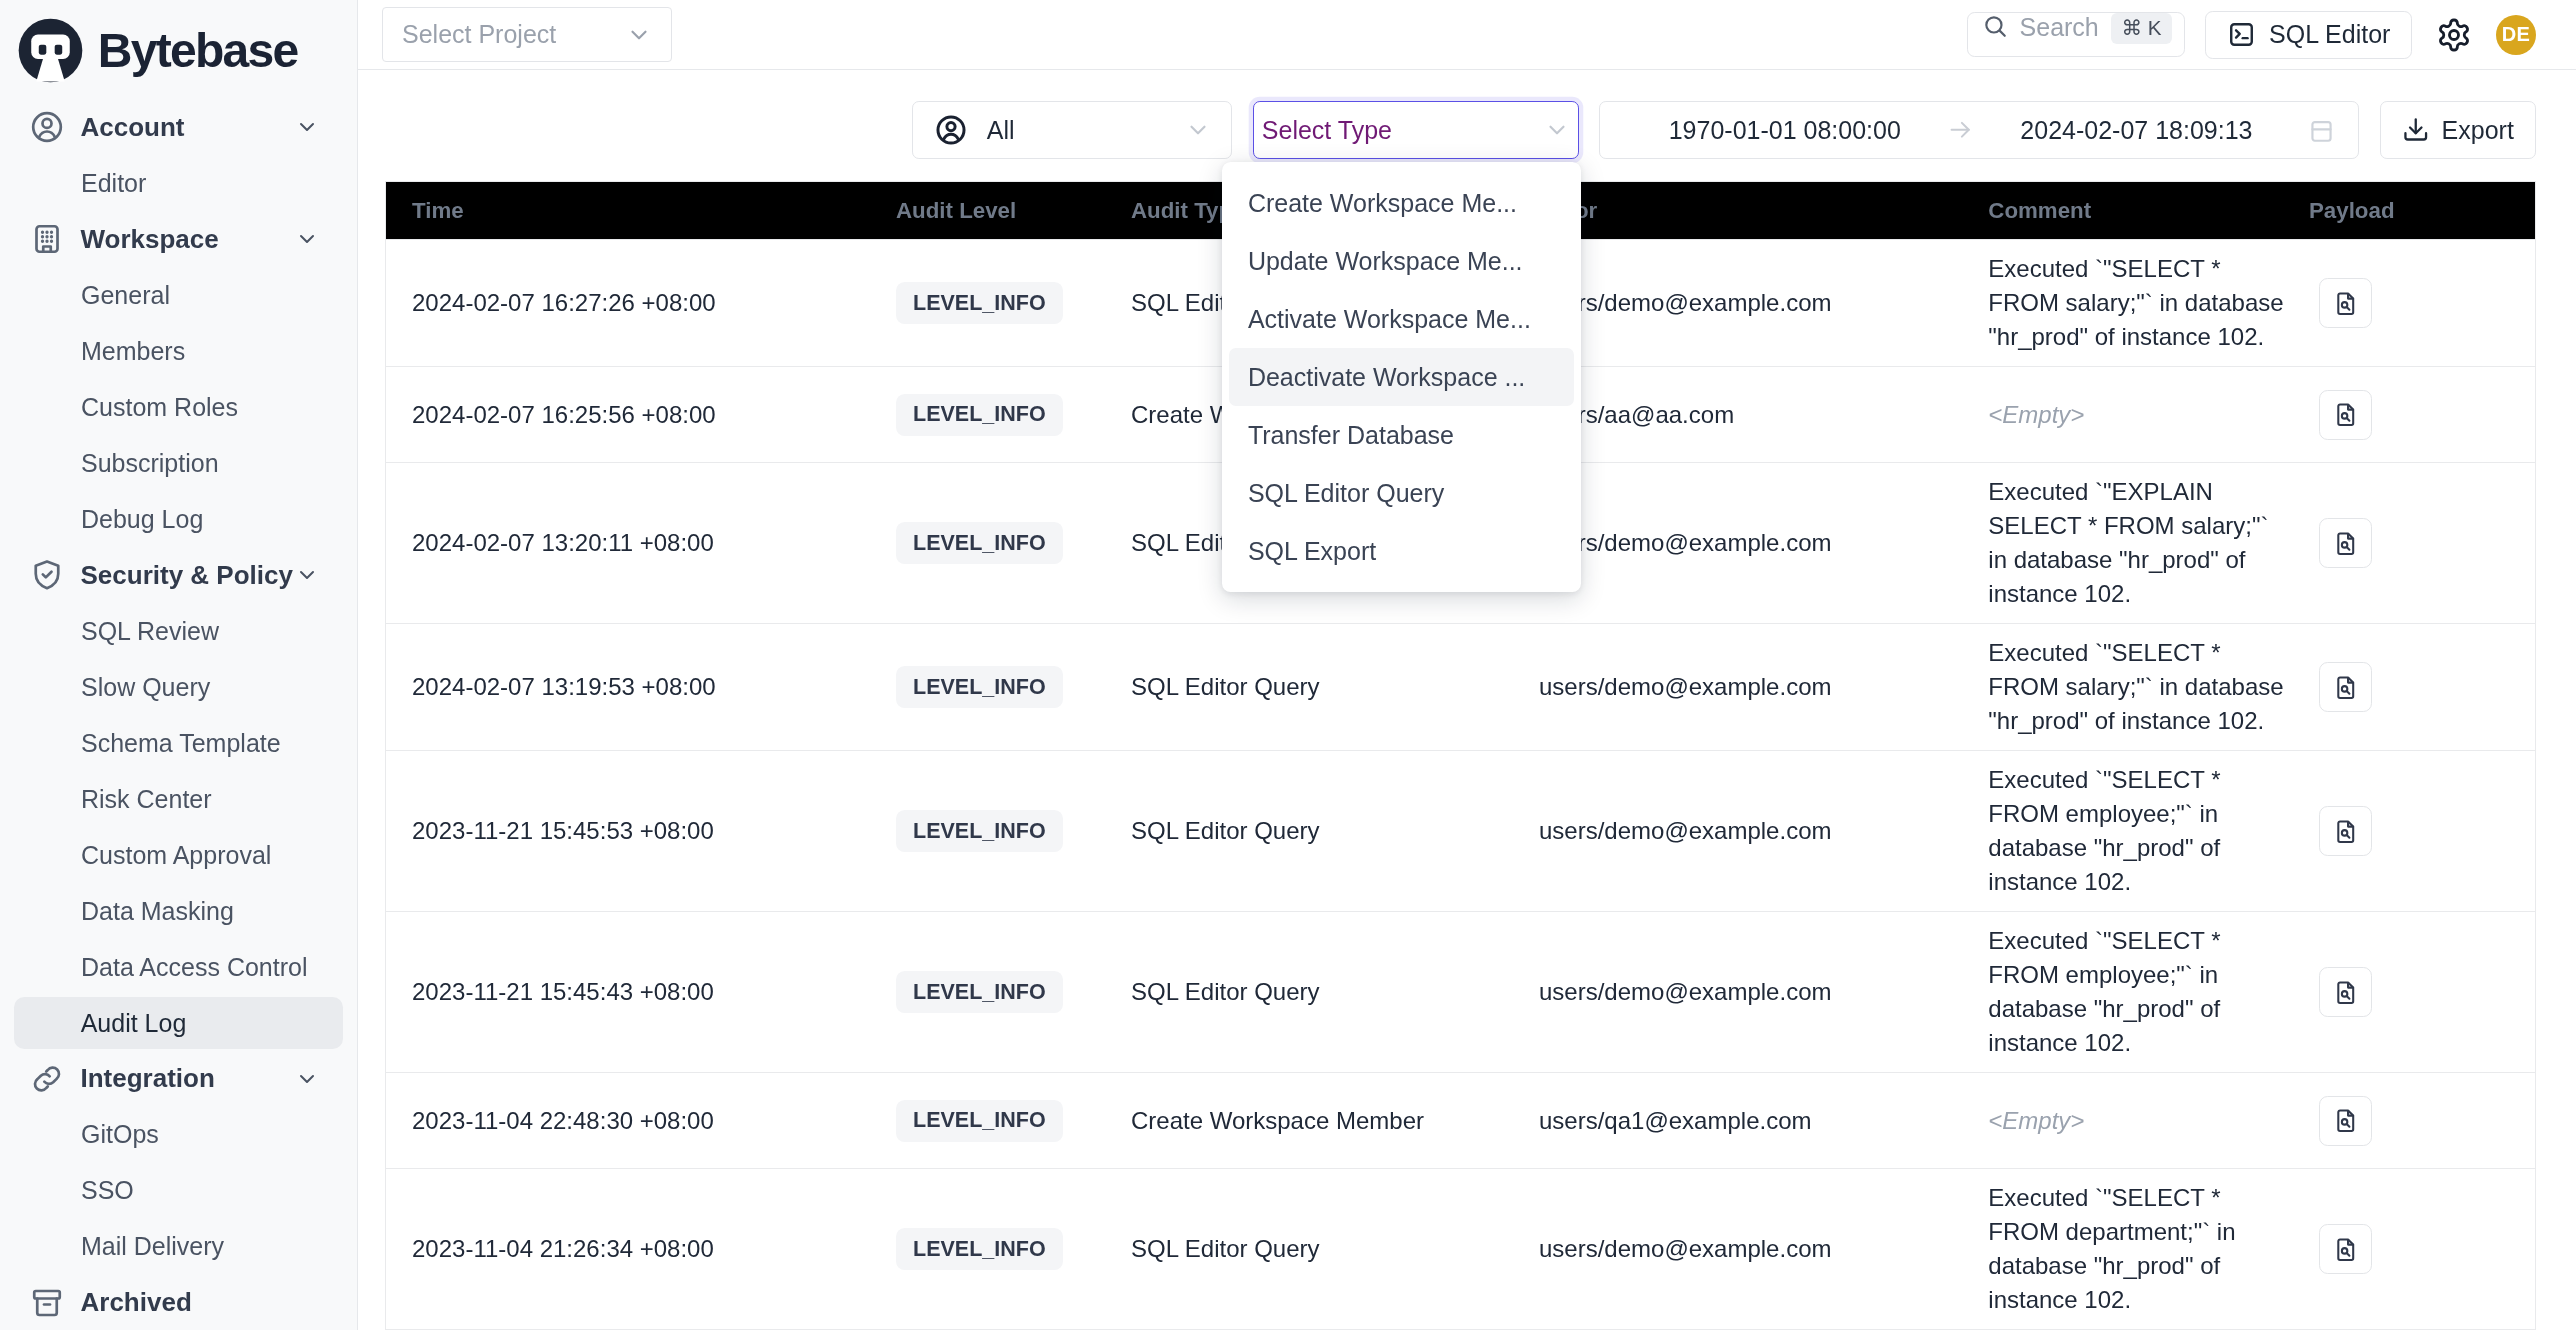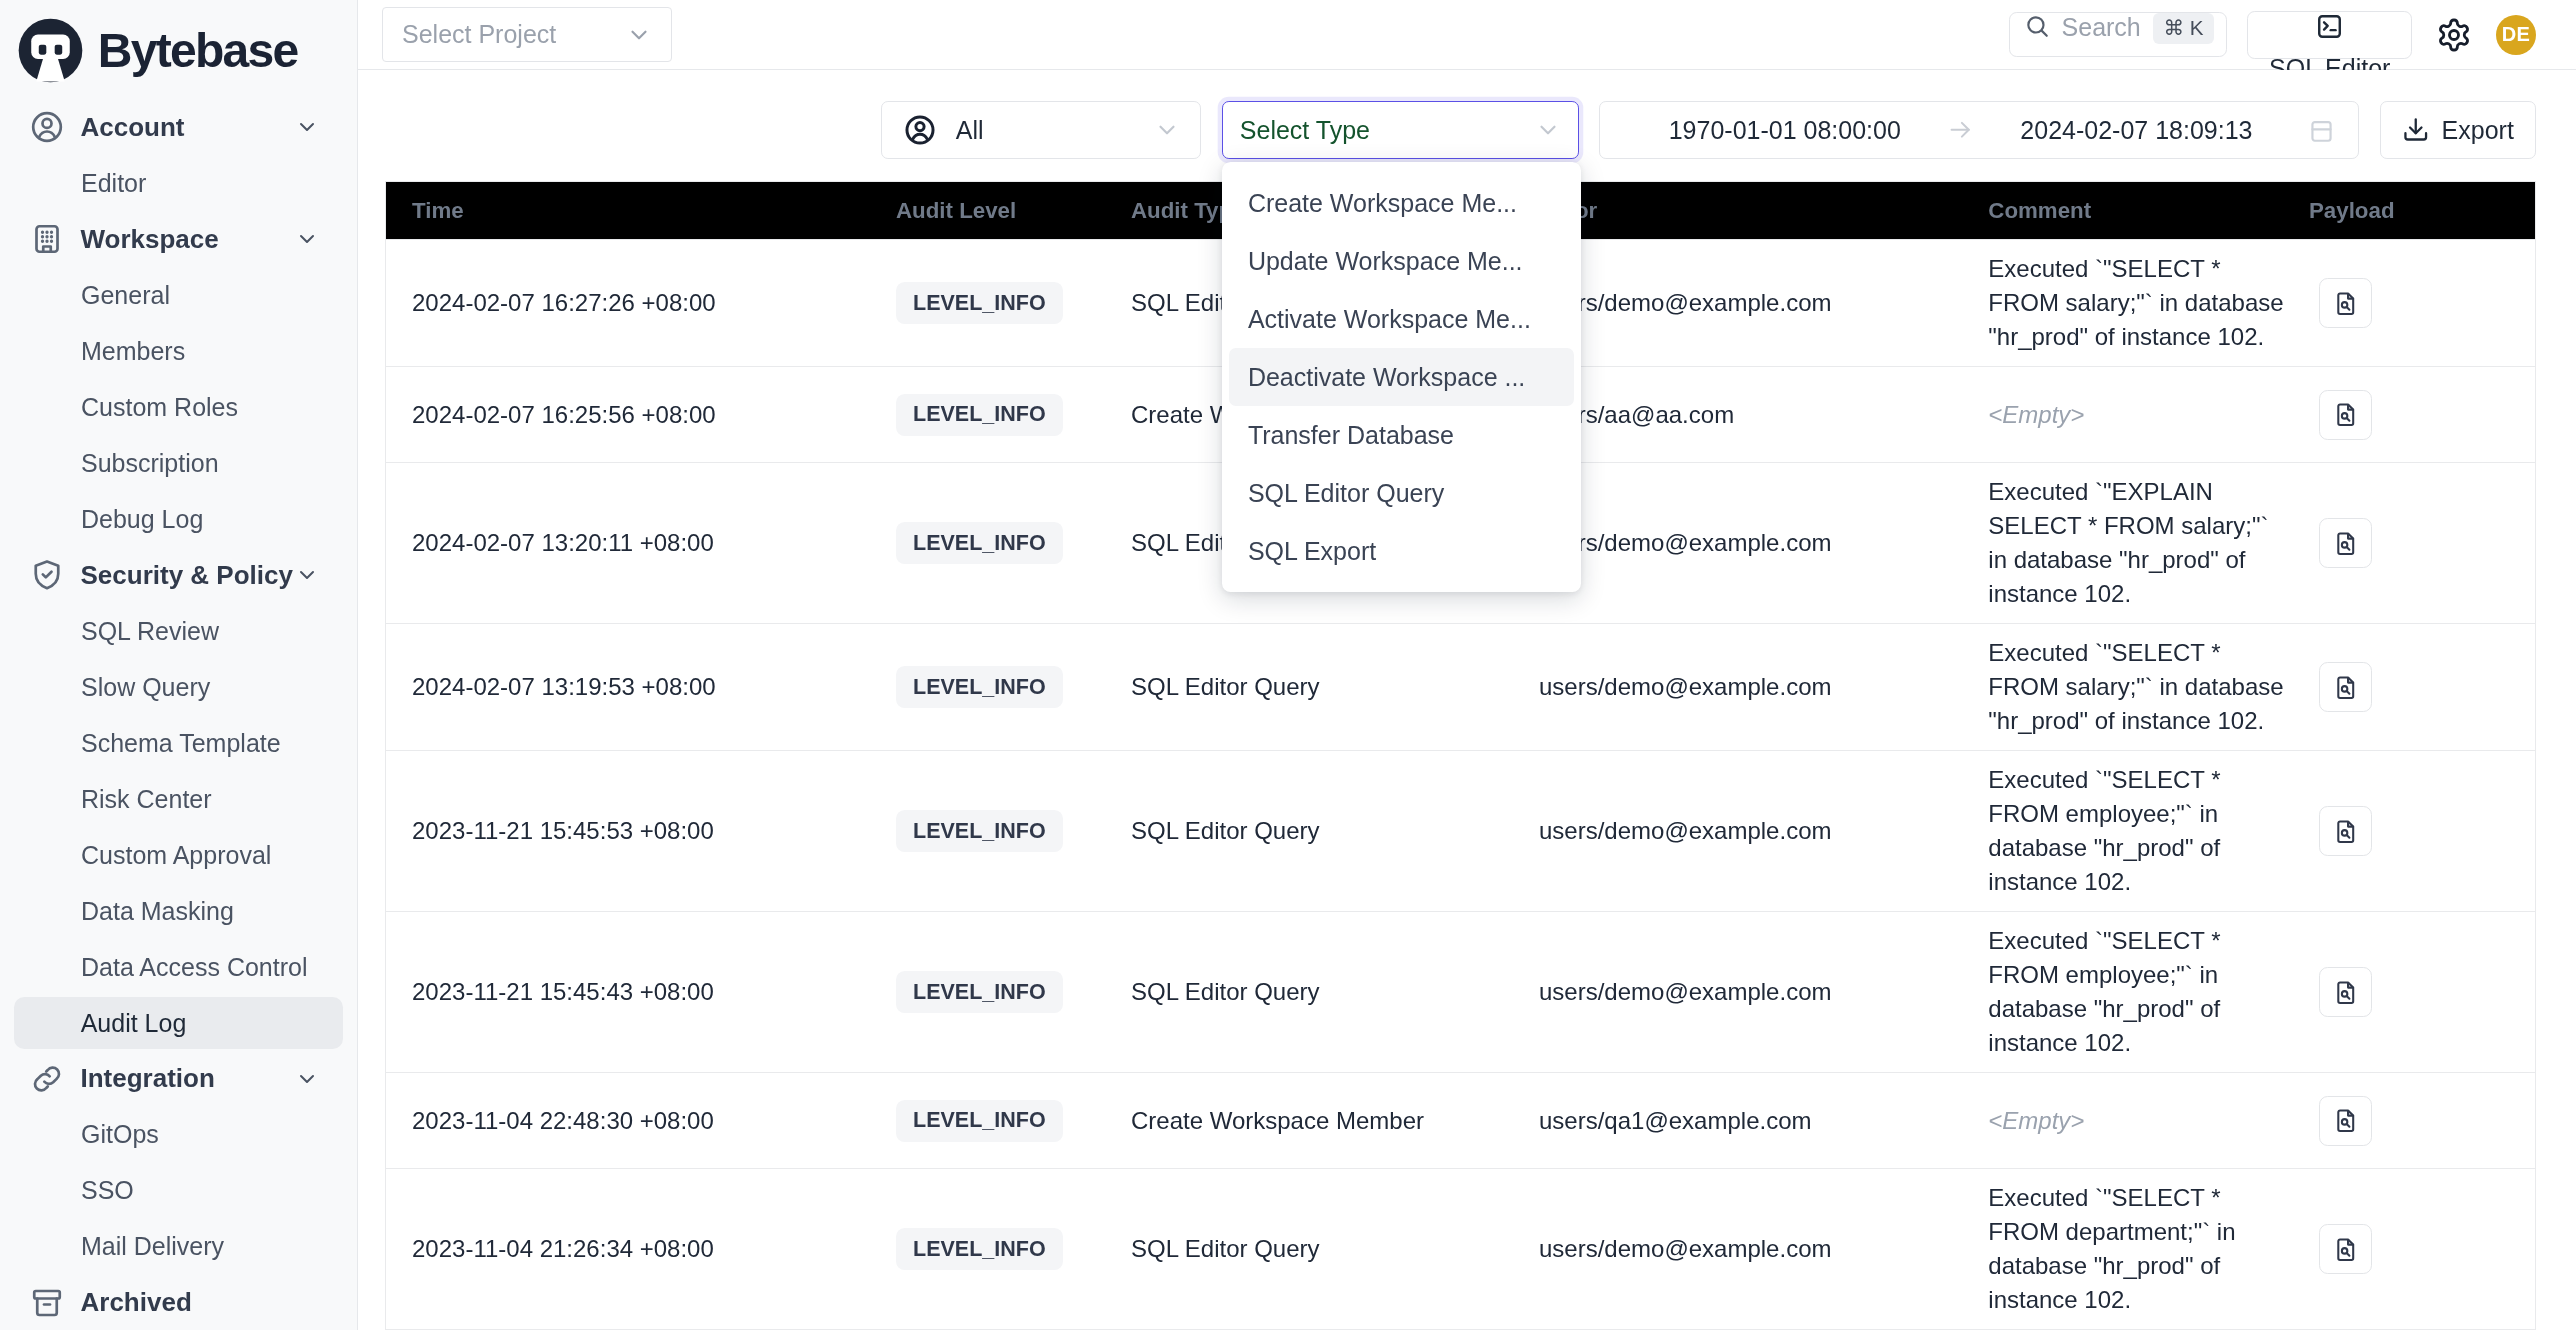--- a/index.html
+++ b/index.html
@@ -27,31 +27,31 @@
   .side-row.active{background:var(--active-bg);border-radius:10.3px;margin:1.7px 13.7px;padding-left:67px;height:52px;}
   .side-row.active .slabel{color:#1f2937;}
 
   
   .topbar{position:absolute;left:358px;right:0;top:0;height:70px;background:#fff;border-bottom:0.9px solid var(--border);display:flex;align-items:center;padding:0 40px 0 24px;}
   .project-select{width:290px;height:55px;border:0.9px solid #e3e5e9;border-radius:4px;display:flex;align-items:center;padding:0 19px;color:var(--faint);font-size:25px;background:#fff;cursor:pointer;}
   .project-select .chev{margin-left:auto;color:#9aa1ac;}
   .tspacer{flex:1;}
   .searchbox{width:218px;height:45px;border:0.9px solid #e3e5e9;border-radius:7.7px;display:flex;align-items:flex-start;gap:12px;padding:0 12px 0 13.7px;color:var(--faint);font-size:25px;background:#fff;cursor:text;}
   .searchbox kbd{margin-left:auto;background:#eef0f3;border-radius:6px;padding:3.4px 10.3px;font-size:20.6px;color:#454d5a;font-family:inherit;}
-  .sql-editor-btn{height:48px;border:0.9px solid #e3e5e9;border-radius:7.7px;display:flex;align-items:center;gap:13px;padding:0 20.6px;margin-left:20.6px;font-size:25px;font-weight:500;color:#1f2937;background:#fff;cursor:pointer;flex-direction:column;}
+  .sql-editor-btn{height:48px;border:0.9px solid #e3e5e9;border-radius:7.7px;display:flex;align-items:center;gap:13px;padding:0 20.6px;margin-left:20.6px;font-size:25px;font-weight:500;color:#1f2937;background:#fff;cursor:pointer;}
   .gear{margin-left:24px;color:#161d2b;cursor:pointer;}
   .avatar{margin-left:24px;width:40px;height:40px;border-radius:50%;background:var(--avatar);color:#fff;display:flex;align-items:center;justify-content:center;font-size:20px;font-weight:700;letter-spacing:0.4px;cursor:pointer;}
 
   
   .main{position:absolute;left:358px;top:70px;right:0;bottom:0;background:#fff;overflow:hidden;}
   .filterbar{display:flex;justify-content:flex-end;align-items:center;gap:20.6px;margin-top:31px;padding-right:40px;height:58px;}
   .fcontrol{height:58px;border:0.9px solid #e3e5e9;border-radius:6.9px;background:#fff;display:flex;align-items:center;font-size:25px;color:#1f2937;cursor:pointer;}
   .actor-filter{width:320px;padding:0 20.6px;gap:19px;}
   .actor-filter .chev{margin-left:auto;color:#c3c8d0;}
-  .type-filter{width:357px;padding:0 17px;border:1.7px solid var(--accent);box-shadow:0 0 0 4.3px rgba(91,80,230,.13);color:#14532d;}
+  .type-filter{width:326px;padding:0 8px;border:1.7px solid var(--accent);box-shadow:0 0 0 4.3px rgba(91,80,230,.13);color:#701a75;}
   .type-filter .chev{margin-left:auto;color:#c3c8d0;}
   .date-range{width:760px;padding:0 22.3px;cursor:default;}
   .date-range .dval{flex:1;text-align:center;}
   .date-range .arrow{color:#c9cdd4;}
   .date-range .cal{color:#ced3da;margin-left:8.6px;}
   .export-btn{width:156px;justify-content:center;gap:12px;font-weight:500;}
 
   
   .table{margin:22.3px 40px 0 27px;border:0.9px solid #e9eaec;}
   .thead,.trow{display:grid;grid-template-columns:510px 235px 408px 427px 343px 1fr;}

